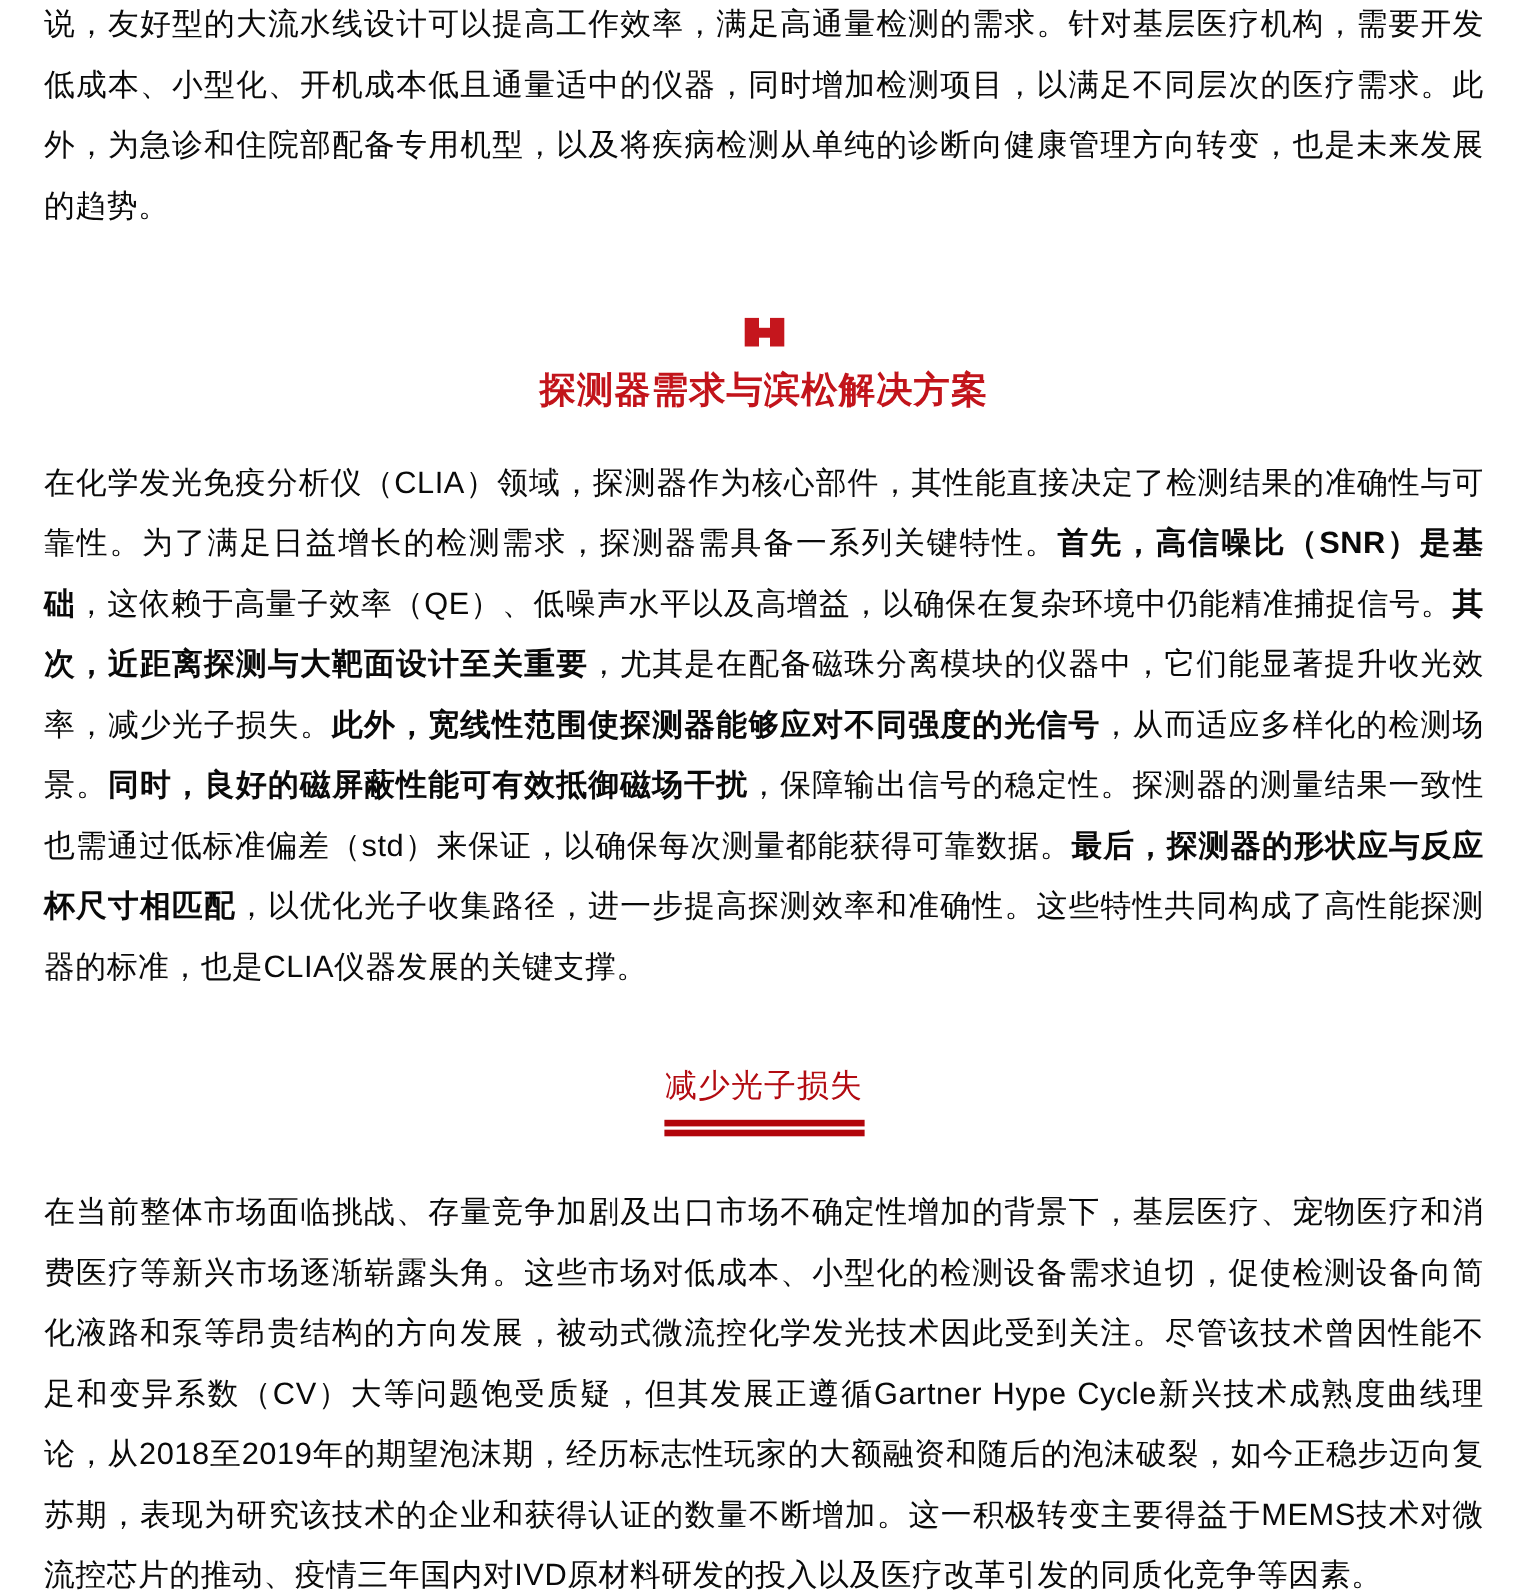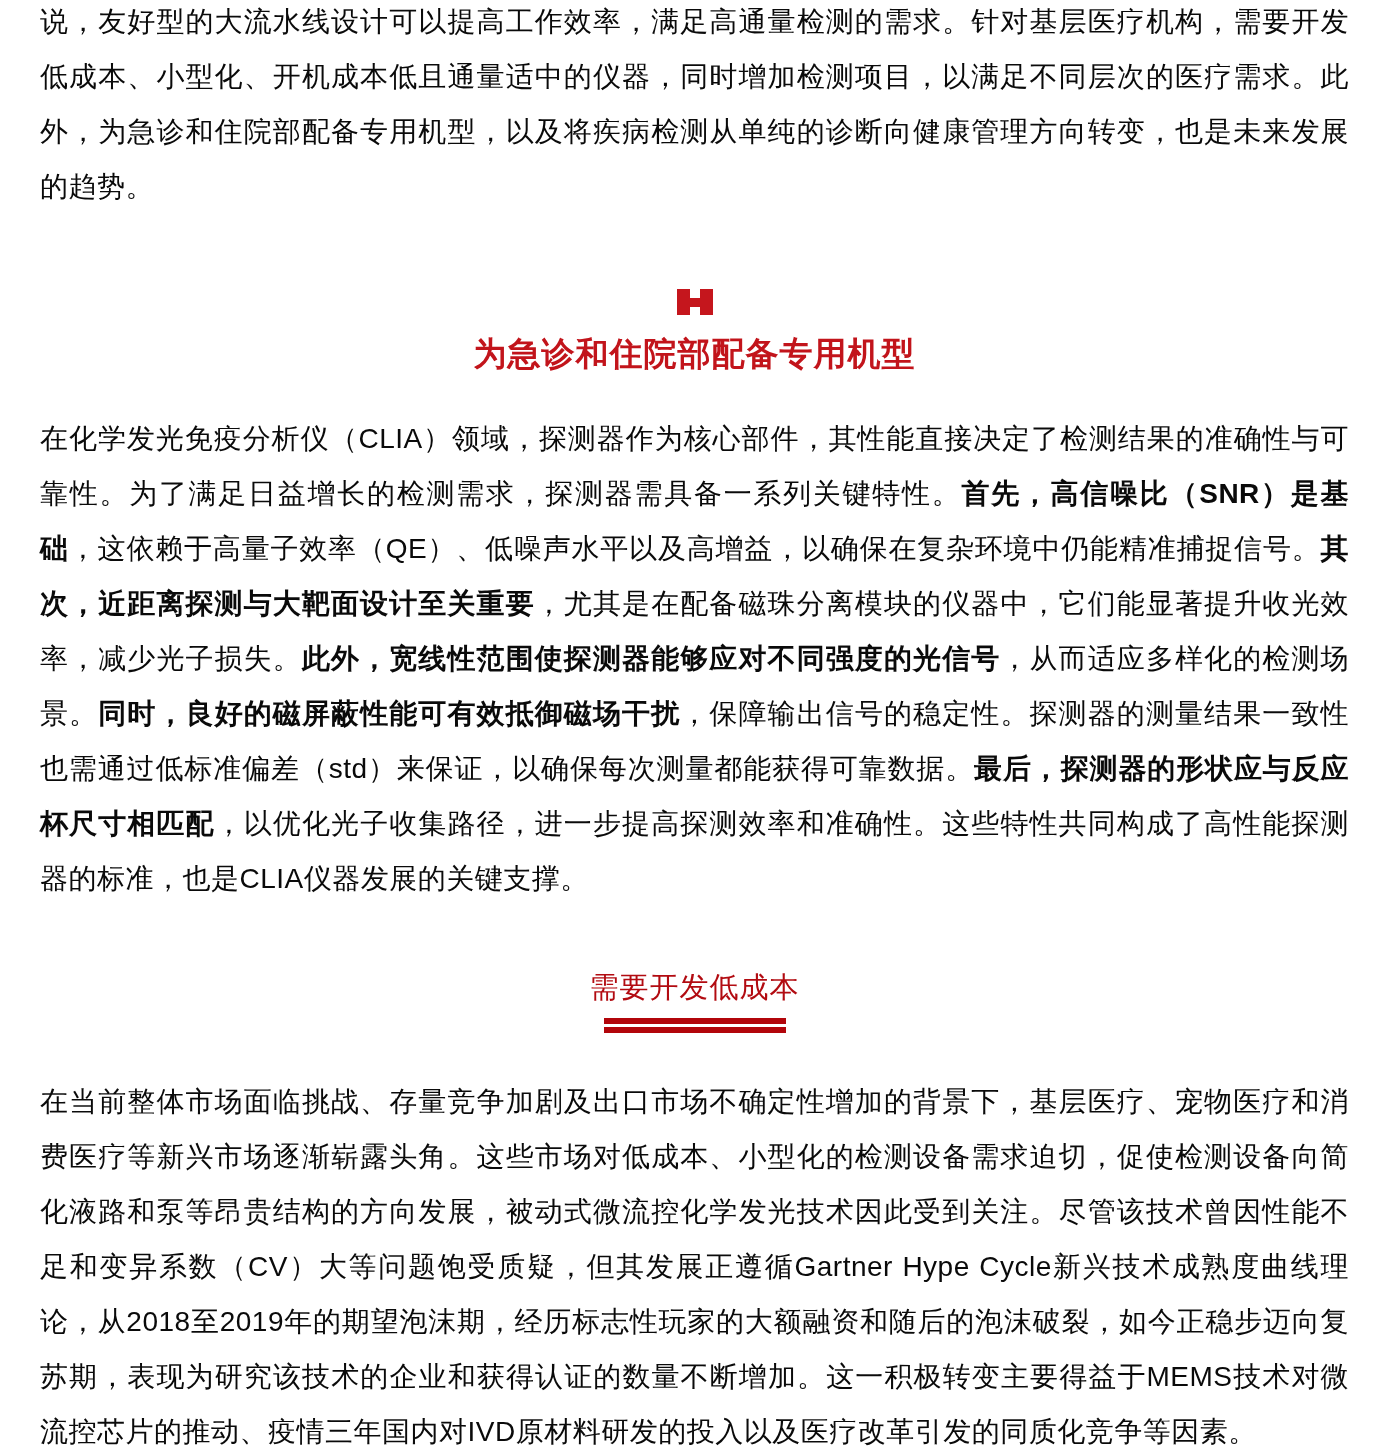--- a/index.html
+++ b/index.html
@@ -93,27 +93,27 @@
 <div class="page">
 
   <p class="para intro-para">说，友好型的大流水线设计可以提高工作效率，满足高通量检测的需求。针对基层医疗机构，需要开发低成本、小型化、开机成本低且通量适中的仪器，同时增加检测项目，以满足不同层次的医疗需求。此外，为急诊和住院部配备专用机型，以及将疾病检测从单纯的诊断向健康管理方向转变，也是未来发展的趋势。</p>
 
   <div>
     <div class="h-logo">
         <span class="h-bar"></span>
         <span class="h-mid"></span>
         <span class="h-bar"></span>
       </div>
-    <h1 class="section-title">为急诊和住院部配备专用机型</h1>
+    <h1 class="section-title">探测器需求与滨松解决方案</h1>
   </div>
 
   <p class="para detector-para"><span>在化学发光免疫分析仪（CLIA）领域，探测器作为核心部件，其性能直接决定了检测结果的准确性与可靠性。为了满足日益增长的检测需求，探测器需具备一系列关键特性。</span><b>首先，高信噪比（SNR）是基础</b><span>，这依赖于高量子效率（QE）、低噪声水平以及高增益，以确保在复杂环境中仍能精准捕捉信号。</span><b>其次，近距离探测与大靶面设计至关重要</b><span>，尤其是在配备磁珠分离模块的仪器中，它们能显著提升收光效率，减少光子损失。</span><b>此外，宽线性范围使探测器能够应对不同强度的光信号</b><span>，从而适应多样化的检测场景。</span><b>同时，良好的磁屏蔽性能可有效抵御磁场干扰</b><span>，保障输出信号的稳定性。探测器的测量结果一致性也需通过低标准偏差（std）来保证，以确保每次测量都能获得可靠数据。</span><b>最后，探测器的形状应与反应杯尺寸相匹配</b><span>，以优化光子收集路径，进一步提高探测效率和准确性。这些特性共同构成了高性能探测器的标准，也是CLIA仪器发展的关键支撑。</span></p>
 
   <div>
-    <h2 class="sub-title">需要开发低成本</h2>
+    <h2 class="sub-title">减少光子损失</h2>
     <div class="double-line">
       <div class="line"></div>
       <div class="line"></div>
     </div>
   </div>
 
   <p class="para market-para">在当前整体市场面临挑战、存量竞争加剧及出口市场不确定性增加的背景下，基层医疗、宠物医疗和消费医疗等新兴市场逐渐崭露头角。这些市场对低成本、小型化的检测设备需求迫切，促使检测设备向简化液路和泵等昂贵结构的方向发展，被动式微流控化学发光技术因此受到关注。尽管该技术曾因性能不足和变异系数（CV）大等问题饱受质疑，但其发展正遵循Gartner Hype Cycle新兴技术成熟度曲线理论，从2018至2019年的期望泡沫期，经历标志性玩家的大额融资和随后的泡沫破裂，如今正稳步迈向复苏期，表现为研究该技术的企业和获得认证的数量不断增加。这一积极转变主要得益于MEMS技术对微流控芯片的推动、疫情三年国内对IVD原材料研发的投入以及医疗改革引发的同质化竞争等因素。</p>
 
 </div>
 

